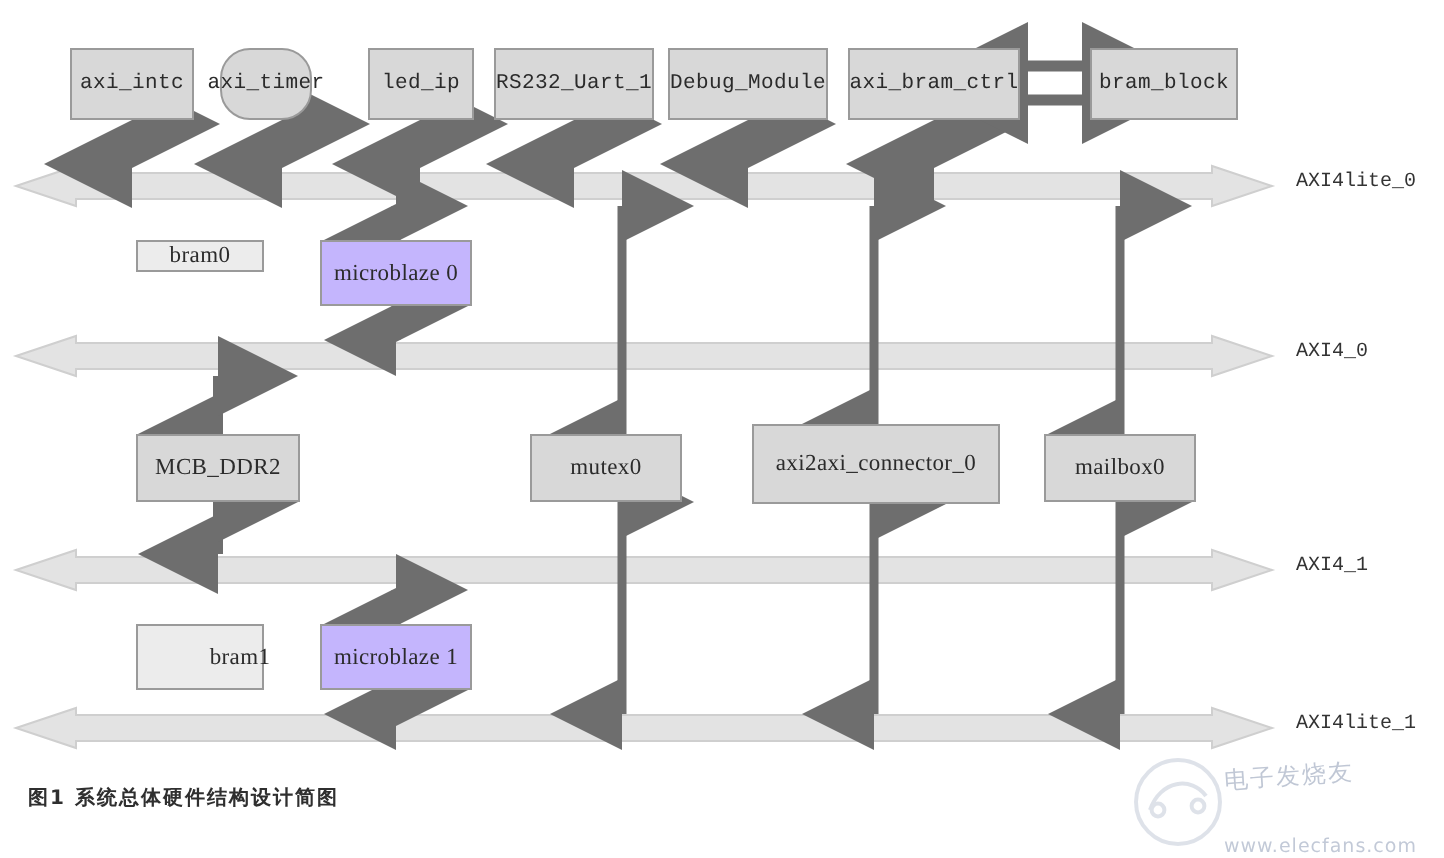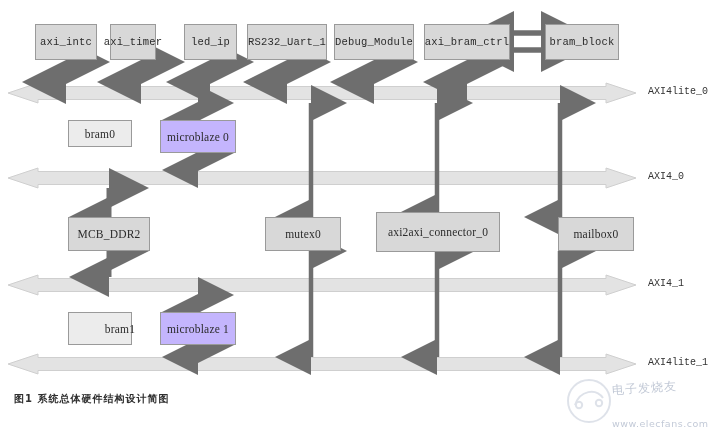--- a/index.html
+++ b/index.html
@@ -112,32 +112,32 @@
         <line x1="311" y1="251" x2="311" y2="357" stroke="#6e6e6e" stroke-width="4.5" marker-end="url(#ah-down)" marker-start="url(#ah-up)"></line>
         <line x1="437" y1="103" x2="437" y2="212" stroke="#6e6e6e" stroke-width="4.5" marker-end="url(#ah-down)" marker-start="url(#ah-up)"></line>
         <line x1="437" y1="252" x2="437" y2="357" stroke="#6e6e6e" stroke-width="4.5" marker-end="url(#ah-down)" marker-start="url(#ah-up)"></line>
         <line x1="560" y1="103" x2="560" y2="217" stroke="#6e6e6e" stroke-width="4.5" marker-end="url(#ah-down)" marker-start="url(#ah-up)"></line>
         <line x1="560" y1="251" x2="560" y2="357" stroke="#6e6e6e" stroke-width="4.5" marker-end="url(#ah-down)" marker-start="url(#ah-up)"></line>
       </g>
   </svg>
 
   <div id="block-layer">
       <div class="box" style="left: 35px; top: 24px; width: 62px; height: 36px;">axi_intc</div>
-      <div class="box" style="left: 110px; top: 24px; width: 46px; height: 36px;">axi_timer</div>
+      <div class="box" style="left: 110px; top: 24px; width: 46px; height: 36px; border-radius: 15px;">axi_timer</div>
       <div class="box" style="left: 184px; top: 24px; width: 53px; height: 36px;">led_ip</div>
       <div class="box" style="left: 247px; top: 24px; width: 80px; height: 36px;">RS232_Uart_1</div>
       <div class="box" style="left: 334px; top: 24px; width: 80px; height: 36px;">Debug_Module</div>
       <div class="box" style="left: 424px; top: 24px; width: 86px; height: 36px;">axi_bram_ctrl</div>
       <div class="box" style="left: 545px; top: 24px; width: 74px; height: 36px;">bram_block</div>
-      <div class="box light serif" style="left: 68px; top: 120px; width: 64px; height: 27px;">bram0</div>
+      <div class="box light serif" style="left: 68px; top: 120px; width: 64px; height: 16px;">bram0</div>
       <div class="box dark serif" style="left: 160px; top: 120px; width: 76px; height: 33px;">microblaze 0</div>
       <div class="box serif" style="left: 68px; top: 217px; width: 82px; height: 34px;">MCB_DDR2</div>
       <div class="box serif" style="left: 265px; top: 217px; width: 76px; height: 34px;">mutex0</div>
       <div class="box serif" style="left: 376px; top: 212px; width: 124px; height: 40px;">axi2axi_connector_0</div>
-      <div class="box serif" style="left: 522px; top: 217px; width: 76px; height: 34px; margin-left: 36px;">mailbox0</div>
+      <div class="box serif" style="left: 522px; top: 217px; width: 76px; height: 34px;">mailbox0</div>
       <div class="box light serif" style="left: 68px; top: 312px; width: 64px; height: 33px; padding-left: 40px;">bram1</div>
       <div class="box dark serif" style="left: 160px; top: 312px; width: 76px; height: 33px;">microblaze 1</div>
     </div>
   <div id="bus-label-layer">
       <div class="bus-label" style="left: 648px; top: 86px;">AXI4lite_0</div>
       <div class="bus-label" style="left: 648px; top: 171px;">AXI4_0</div>
       <div class="bus-label" style="left: 648px; top: 278px;">AXI4_1</div>
       <div class="bus-label" style="left: 648px; top: 357px;">AXI4lite_1</div>
     </div>
 

